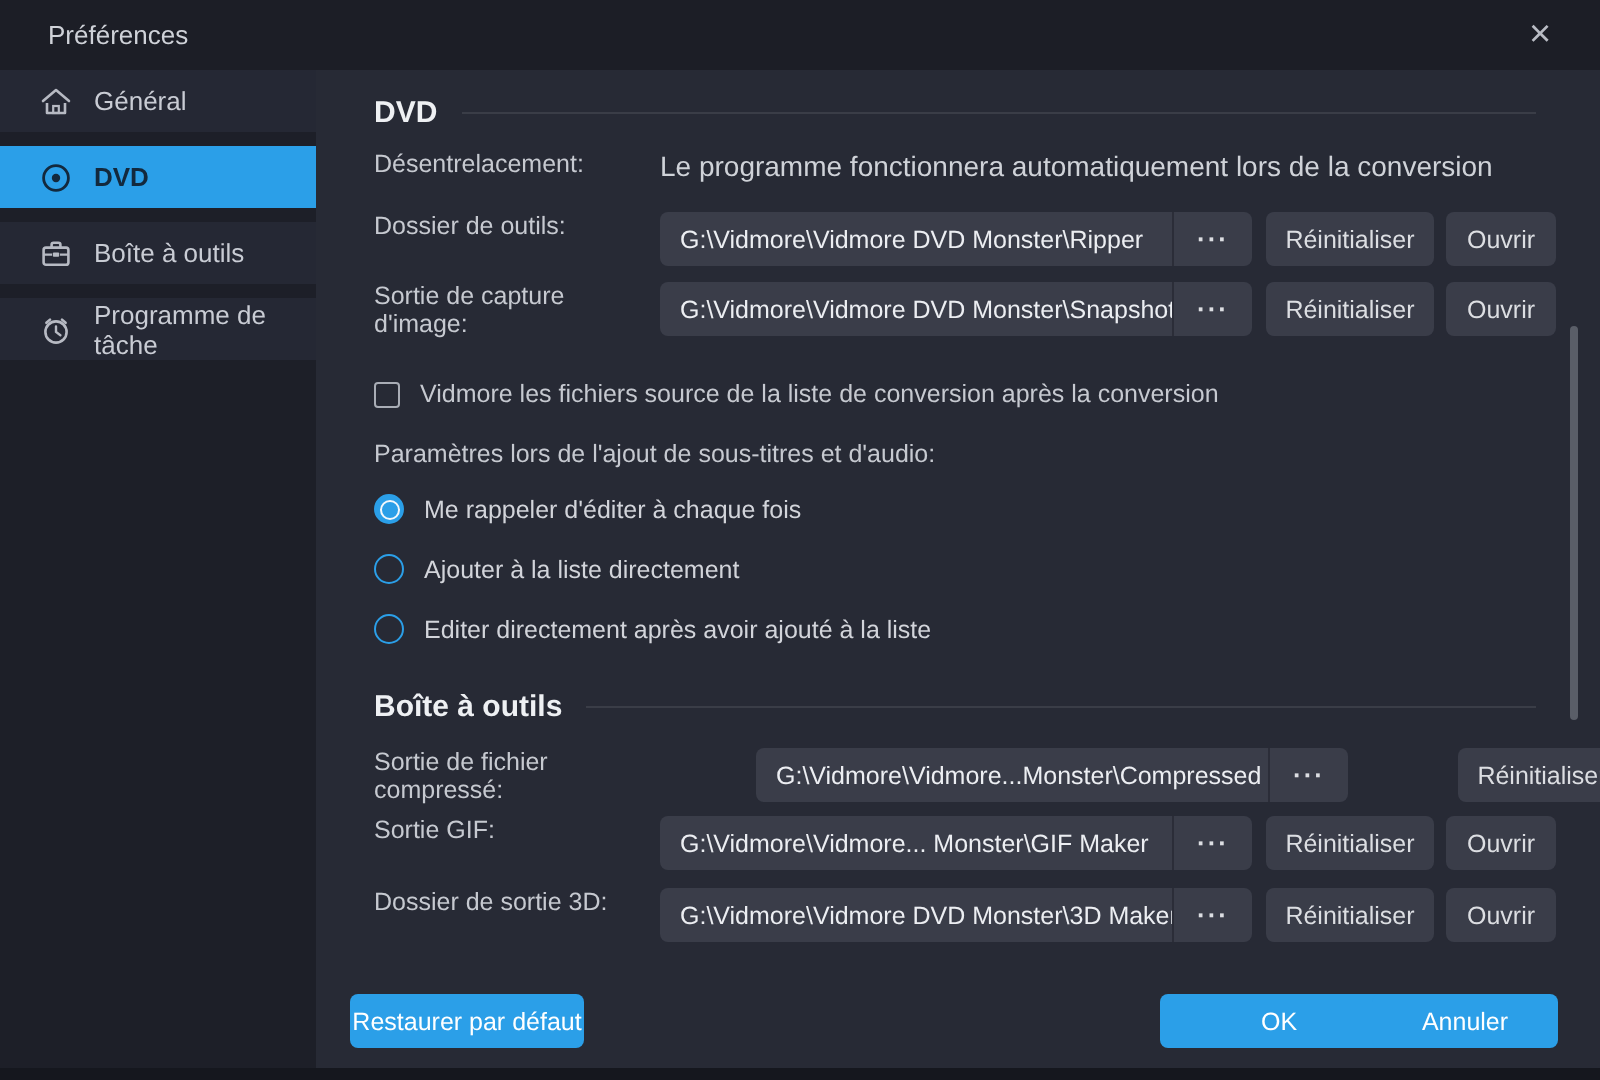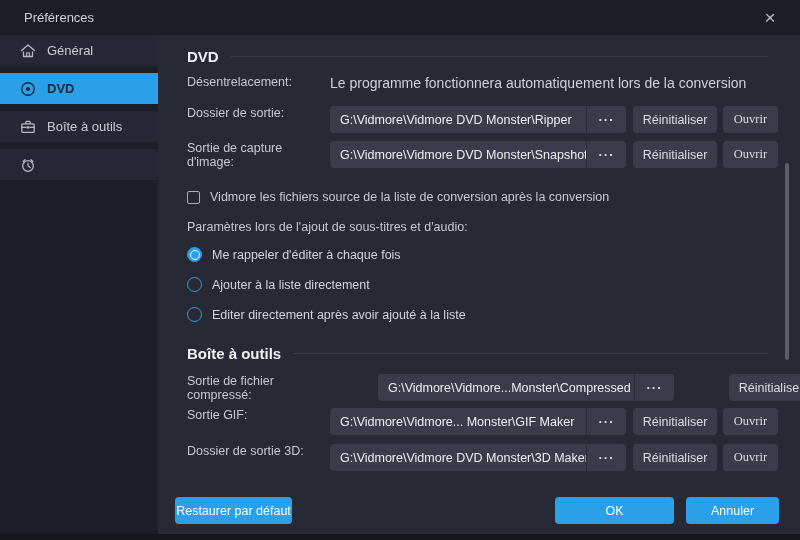--- a/index.html
+++ b/index.html
@@ -78,21 +78,21 @@
     width:40px; flex:0 0 40px; height:27px; border-left:1px solid #2b2d38;
     display:flex; align-items:center; justify-content:center;
     color:#dcdee2; font-size:13px; font-weight:bold; letter-spacing:1px;
   }
   .btn {
     height:27px; border:none; border-radius:4px; background:#3a3d49;
     color:#dcdee2; font-size:12.5px; cursor:pointer;
     font-family:"Liberation Sans","DejaVu Sans",sans-serif;
   }
   .btn.reset { width:84px; margin-left:7px; }
-  .btn.open  { width:55px; margin-left:6px;font-family:Liberation Serif, serif; }
+  .btn.open  { width:55px; margin-left:6px; }
 
   .check-row { position:absolute; left:29px; display:flex; align-items:center; }
   .checkbox {
     width:13px; height:13px; border:1px solid #a9adb6; border-radius:2px;
     margin-right:10px; background:transparent; cursor:pointer;
   }
   .check-label { font-size:12.5px; color:#c6c9d0; }
 
   .group-label { position:absolute; left:29px; font-size:12.5px; color:#c6c9d0; }
 
@@ -108,21 +108,21 @@
   }
   .radio-label { font-size:12.5px; color:#d2d4da; }
 
   
   .footer-btn {
     position:absolute; height:27px; border:none; border-radius:4px;
     background:#2b9fe8; color:#ffffff; font-size:12.5px; cursor:pointer;
     font-family:"Liberation Sans","DejaVu Sans",sans-serif;
   }
   .restore-btn { left:17px;  top:462px; width:117px; }
-  .ok-btn      { left:397px; top:462px; width:119px; }
+  .ok-btn      { left:422px; top:462px; width:119px; }
   .cancel-btn  { left:528px; top:462px; width:93px;  }
 
   
   .scrollbar-thumb {
     position:absolute; left:785px; top:163px; width:4px; height:197px;
     background:#5a5e68; border-radius:2px; cursor:pointer;
   }
   .bottom-edge {
     position:absolute; left:0; bottom:0; width:800px; height:6px;
     background:#15171e;
@@ -170,37 +170,38 @@
       <span>Boîte à outils</span>
     </div>
     <div class="side-item">
       <span class="s-icon">
         <svg viewBox="0 0 16 16" width="16" height="16">
             <circle cx="8" cy="9" r="5.3" fill="none" stroke="currentColor" stroke-width="1.3"></circle>
             <path d="M8 6.2 V9 L10.2 10.6" fill="none" stroke="currentColor" stroke-width="1.2" stroke-linecap="round"></path>
             <path d="M3.2 4.4 L5 2.8 M12.8 4.4 L11 2.8" stroke="currentColor" stroke-width="1.3" stroke-linecap="round"></path>
           </svg>
       </span>
+      <span>Programme de tâche</span>
     </div>
   </div>
 
   <div class="content">
 
     <div class="section-head" style="top:13px;">
       <span class="head-txt">DVD</span>
       <span class="head-line"></span>
     </div>
 
     <div class="row" style="top:40px;">
       <span class="lbl">Désentrelacement:</span>
       <span class="static-val">Le programme fonctionnera automatiquement lors de la conversion</span>
     </div>
 
     <div class="row" style="top:71px;">
-      <span class="lbl">Dossier de sortie:</span>
+      <span class="lbl">Dossier de outils:</span>
       <div class="field">
         <span class="path">G:\Vidmore\Vidmore DVD Monster\Ripper</span>
         <span class="browse">···</span>
       </div>
       <button class="btn reset">Réinitialiser</button>
       <button class="btn open">Ouvrir</button>
     </div>
 
     <div class="row" style="top:106px;">
       <span class="lbl">Sortie de capture d'image:</span>

